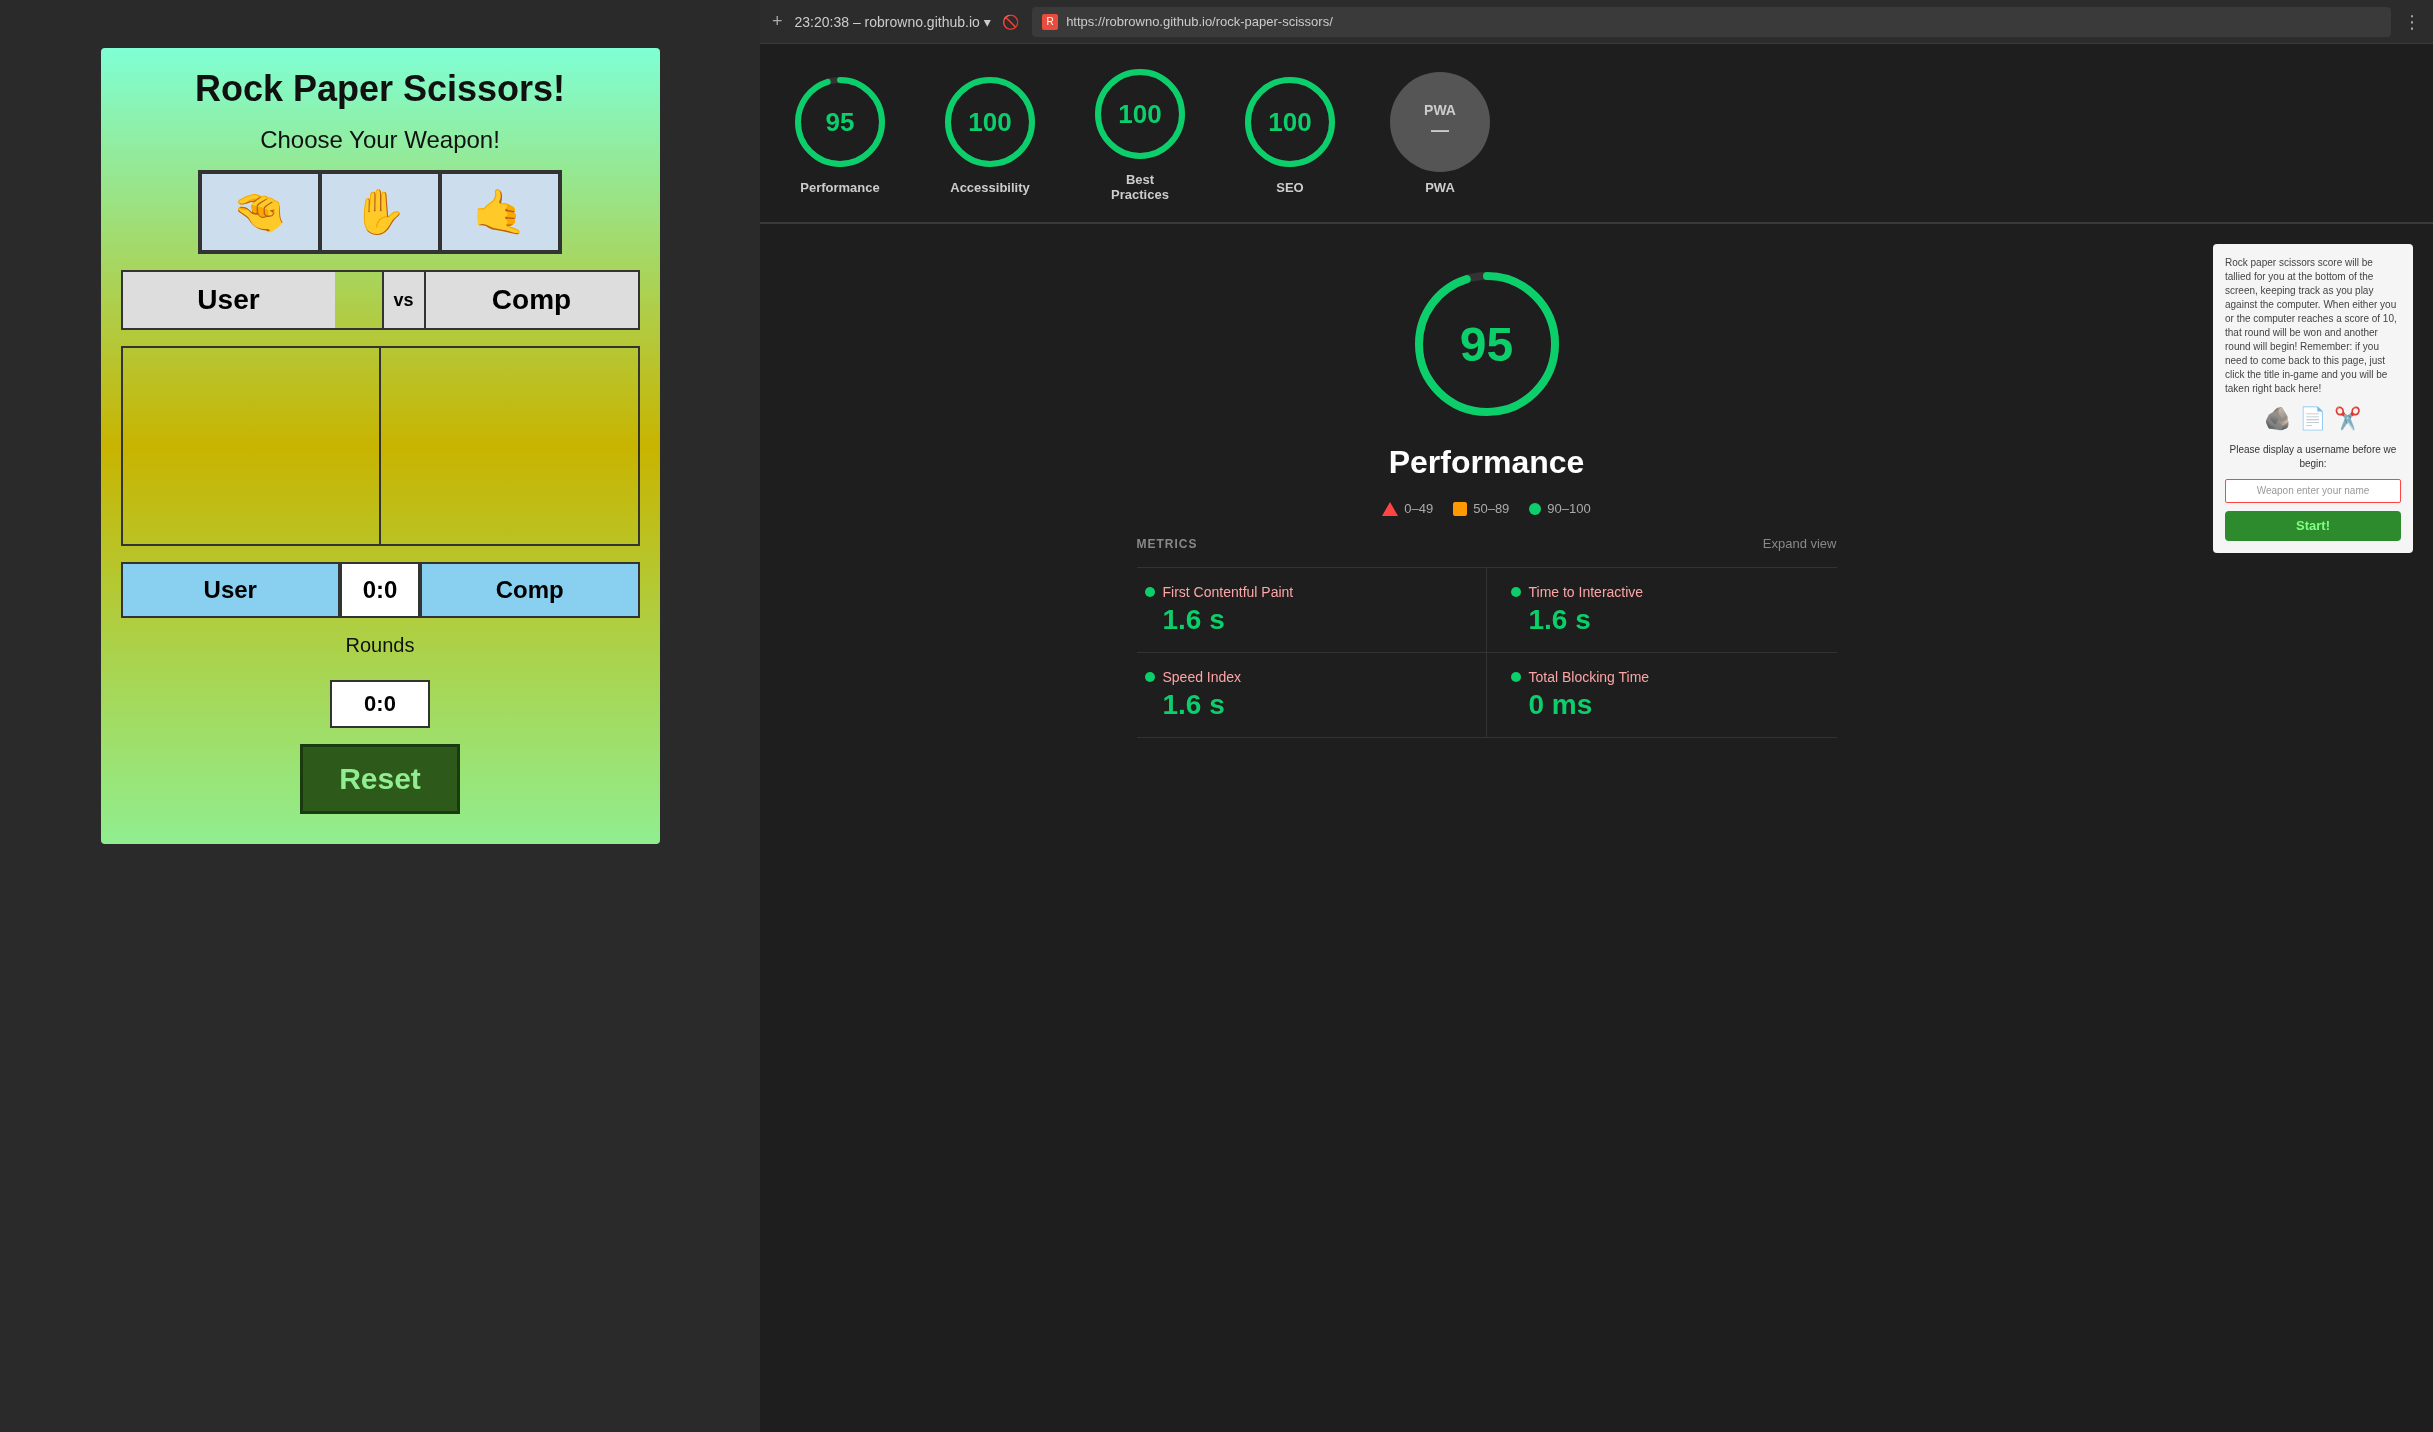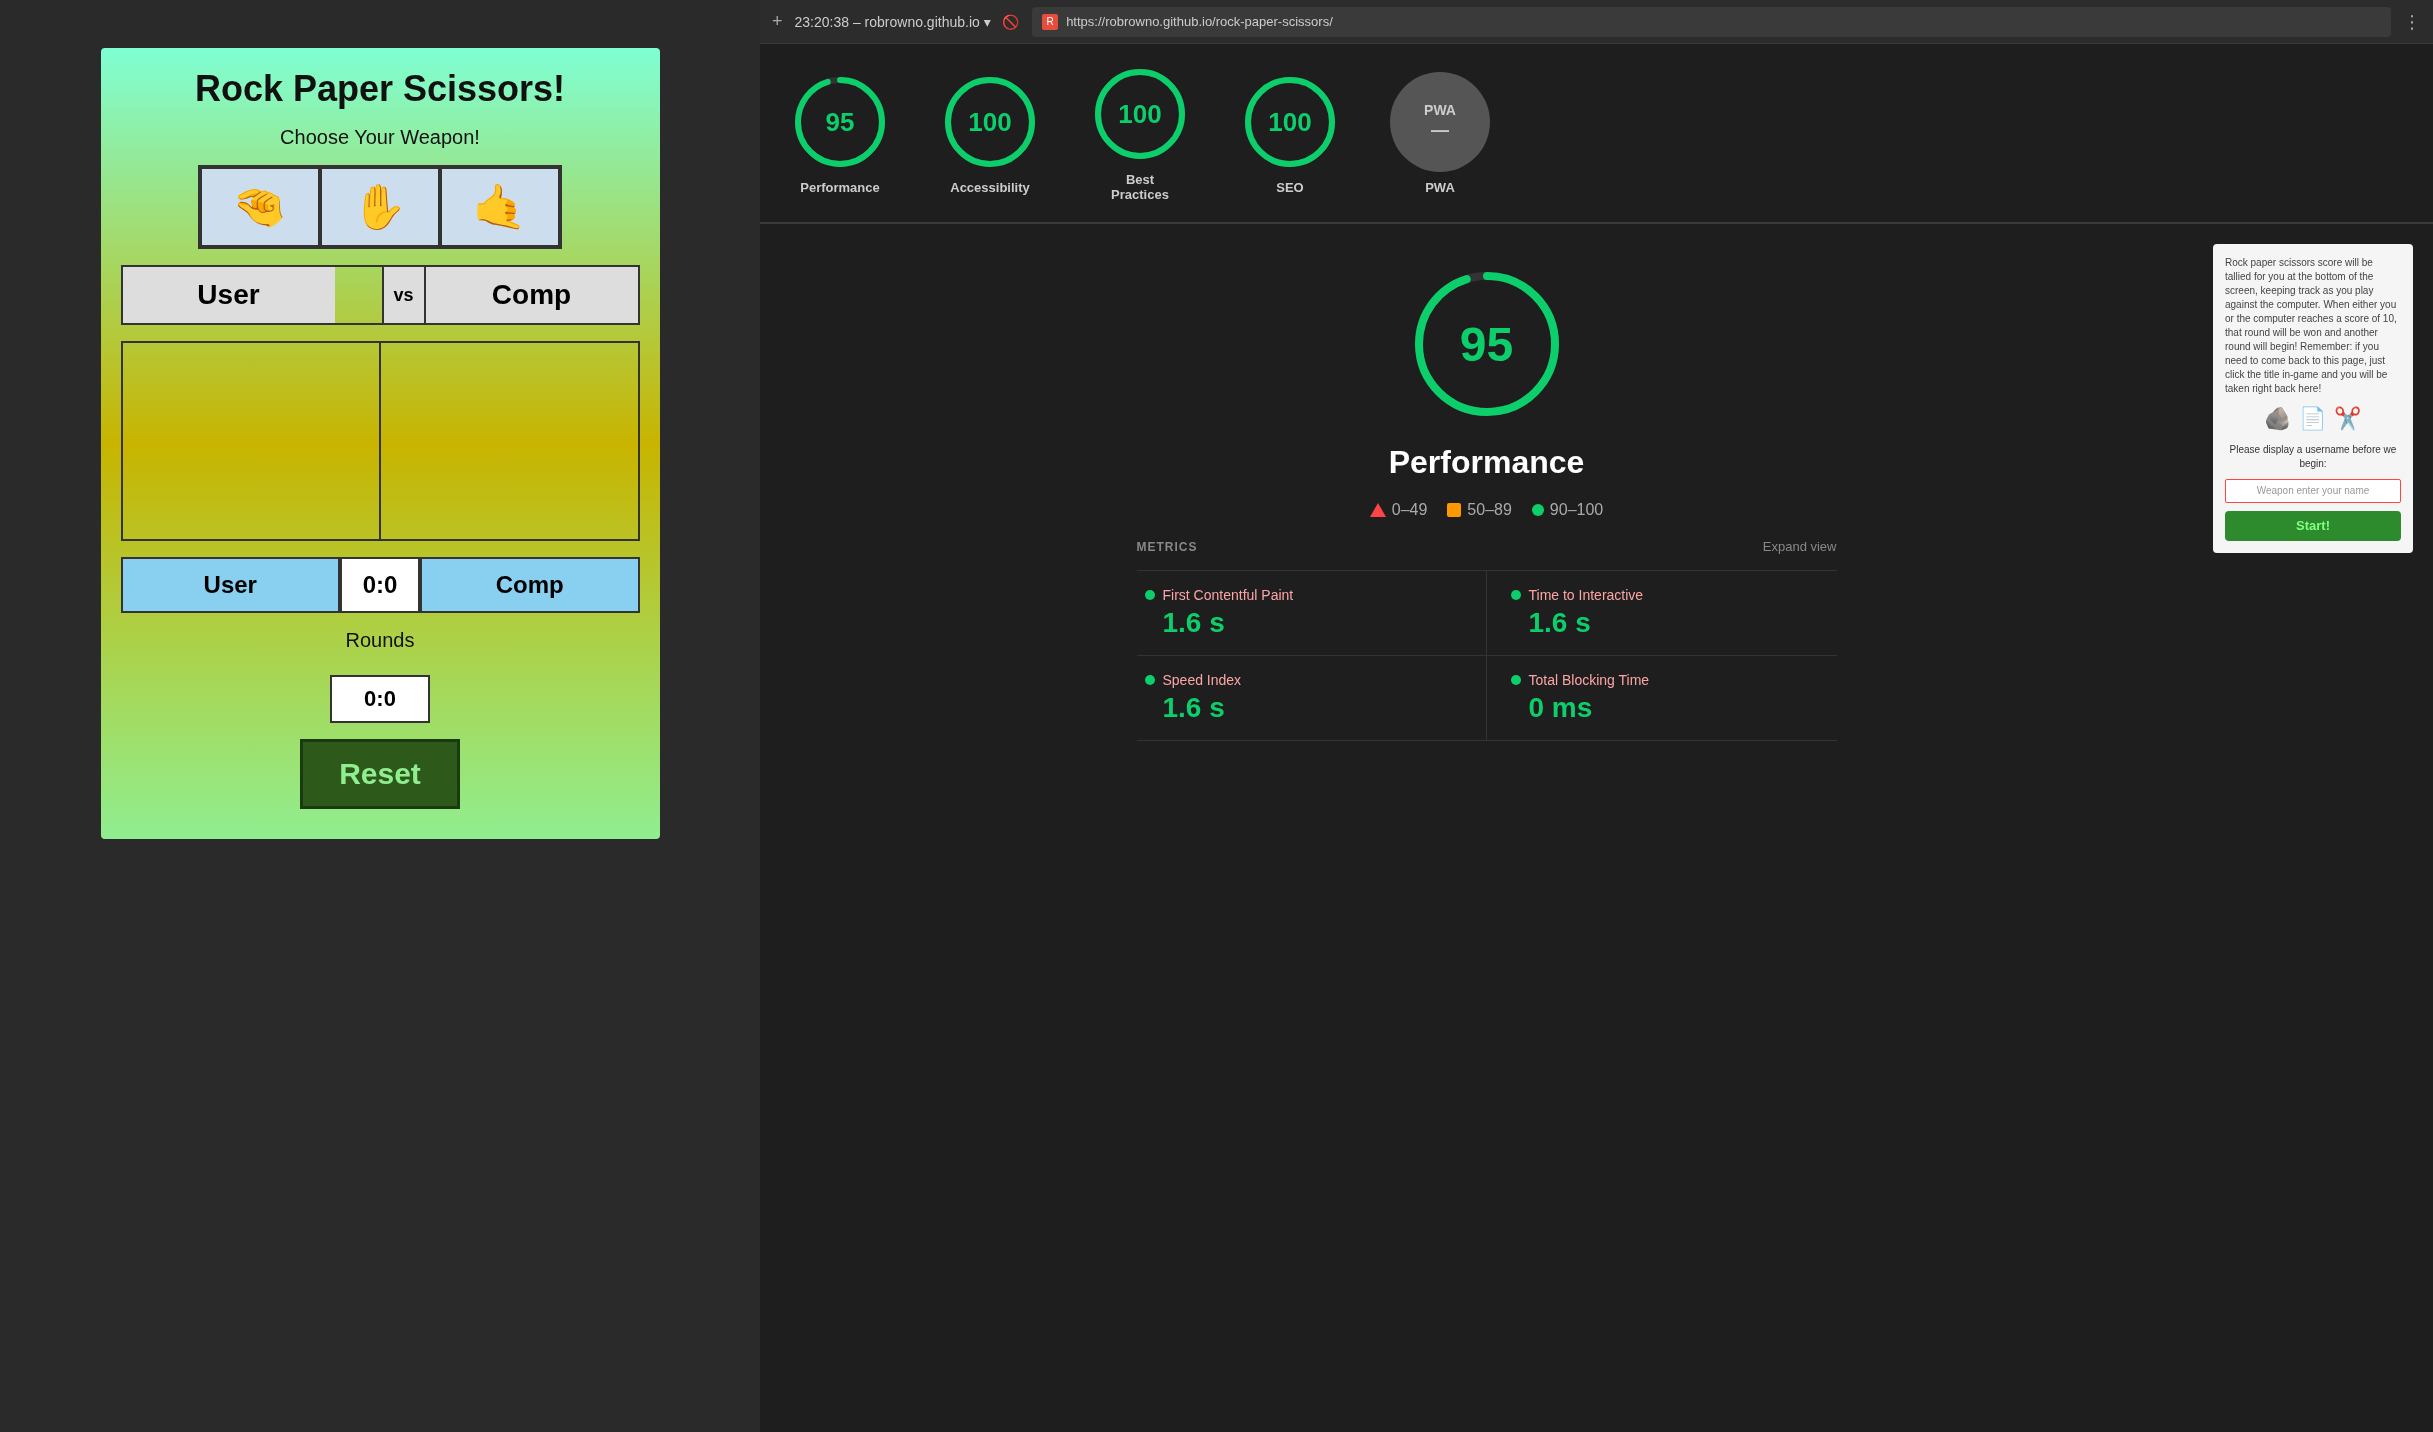--- a/index.html
+++ b/index.html
@@ -36,21 +36,21 @@
 
     .game-title {
       font-size: 36px;
       font-weight: 900;
       color: #111;
       text-align: center;
       font-family: Arial Black, sans-serif;
     }
 
     .choose-label {
-      font-size: 20px;
+      font-size: 24px;
       color: #111;
       text-align: center;
     }
 
     .weapon-buttons {
       display: flex;
       gap: 0;
       border: 2px solid #333;
     }
 
@@ -428,21 +428,21 @@
       display: flex;
       align-items: center;
       gap: 20px;
     }
 
     .legend-item {
       display: flex;
       align-items: center;
       gap: 6px;
       color: #aaa;
-      font-size: 16px;
+      font-size: 13px;
     }
 
     .legend-red {
       width: 0;
       height: 0;
       border-left: 8px solid transparent;
       border-right: 8px solid transparent;
       border-bottom: 14px solid #f44;
     }
 

